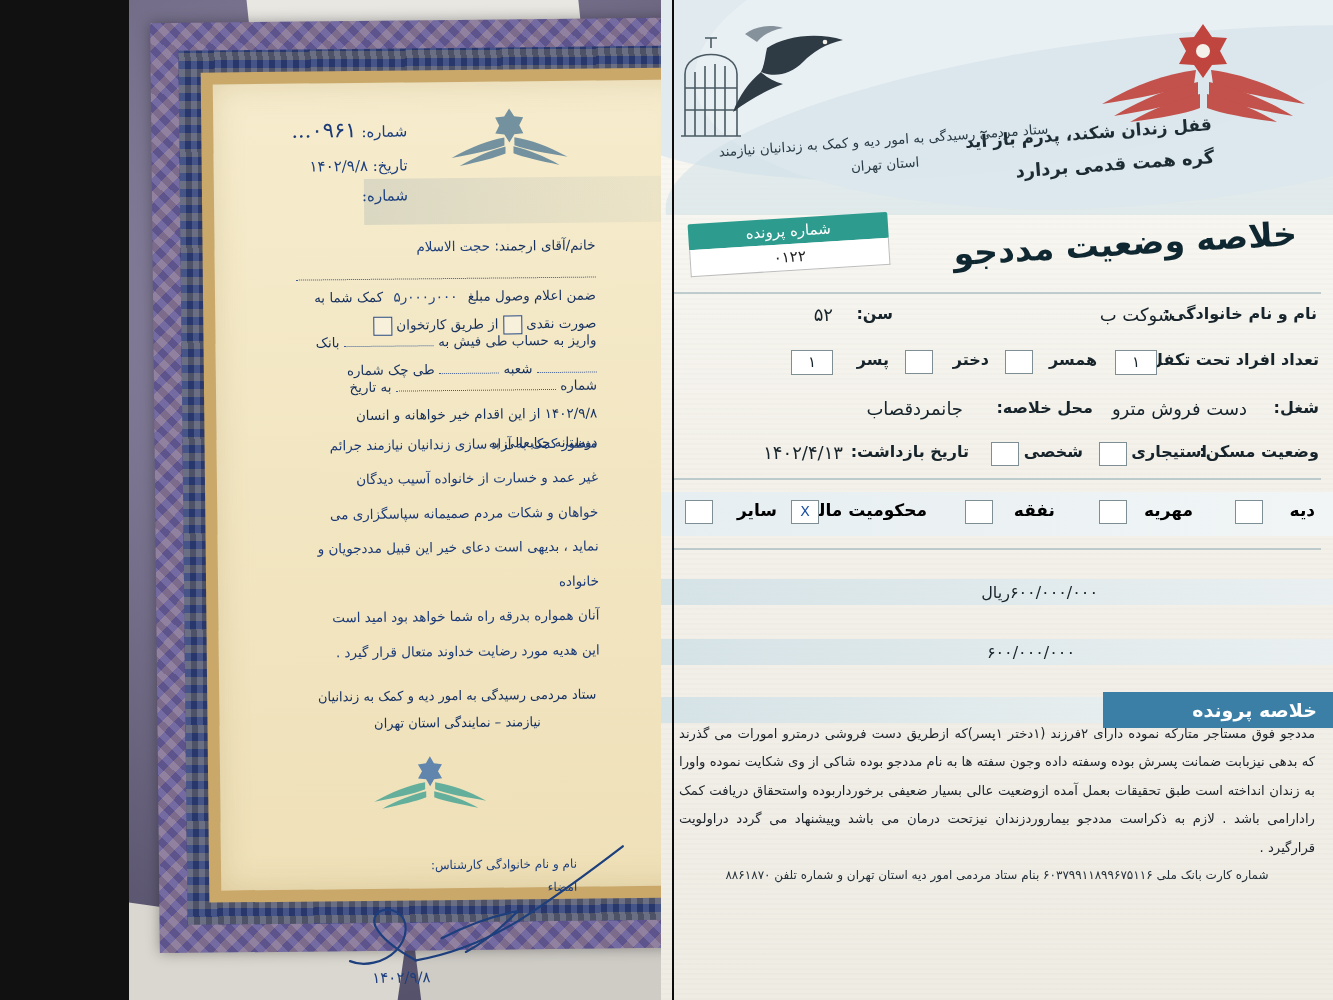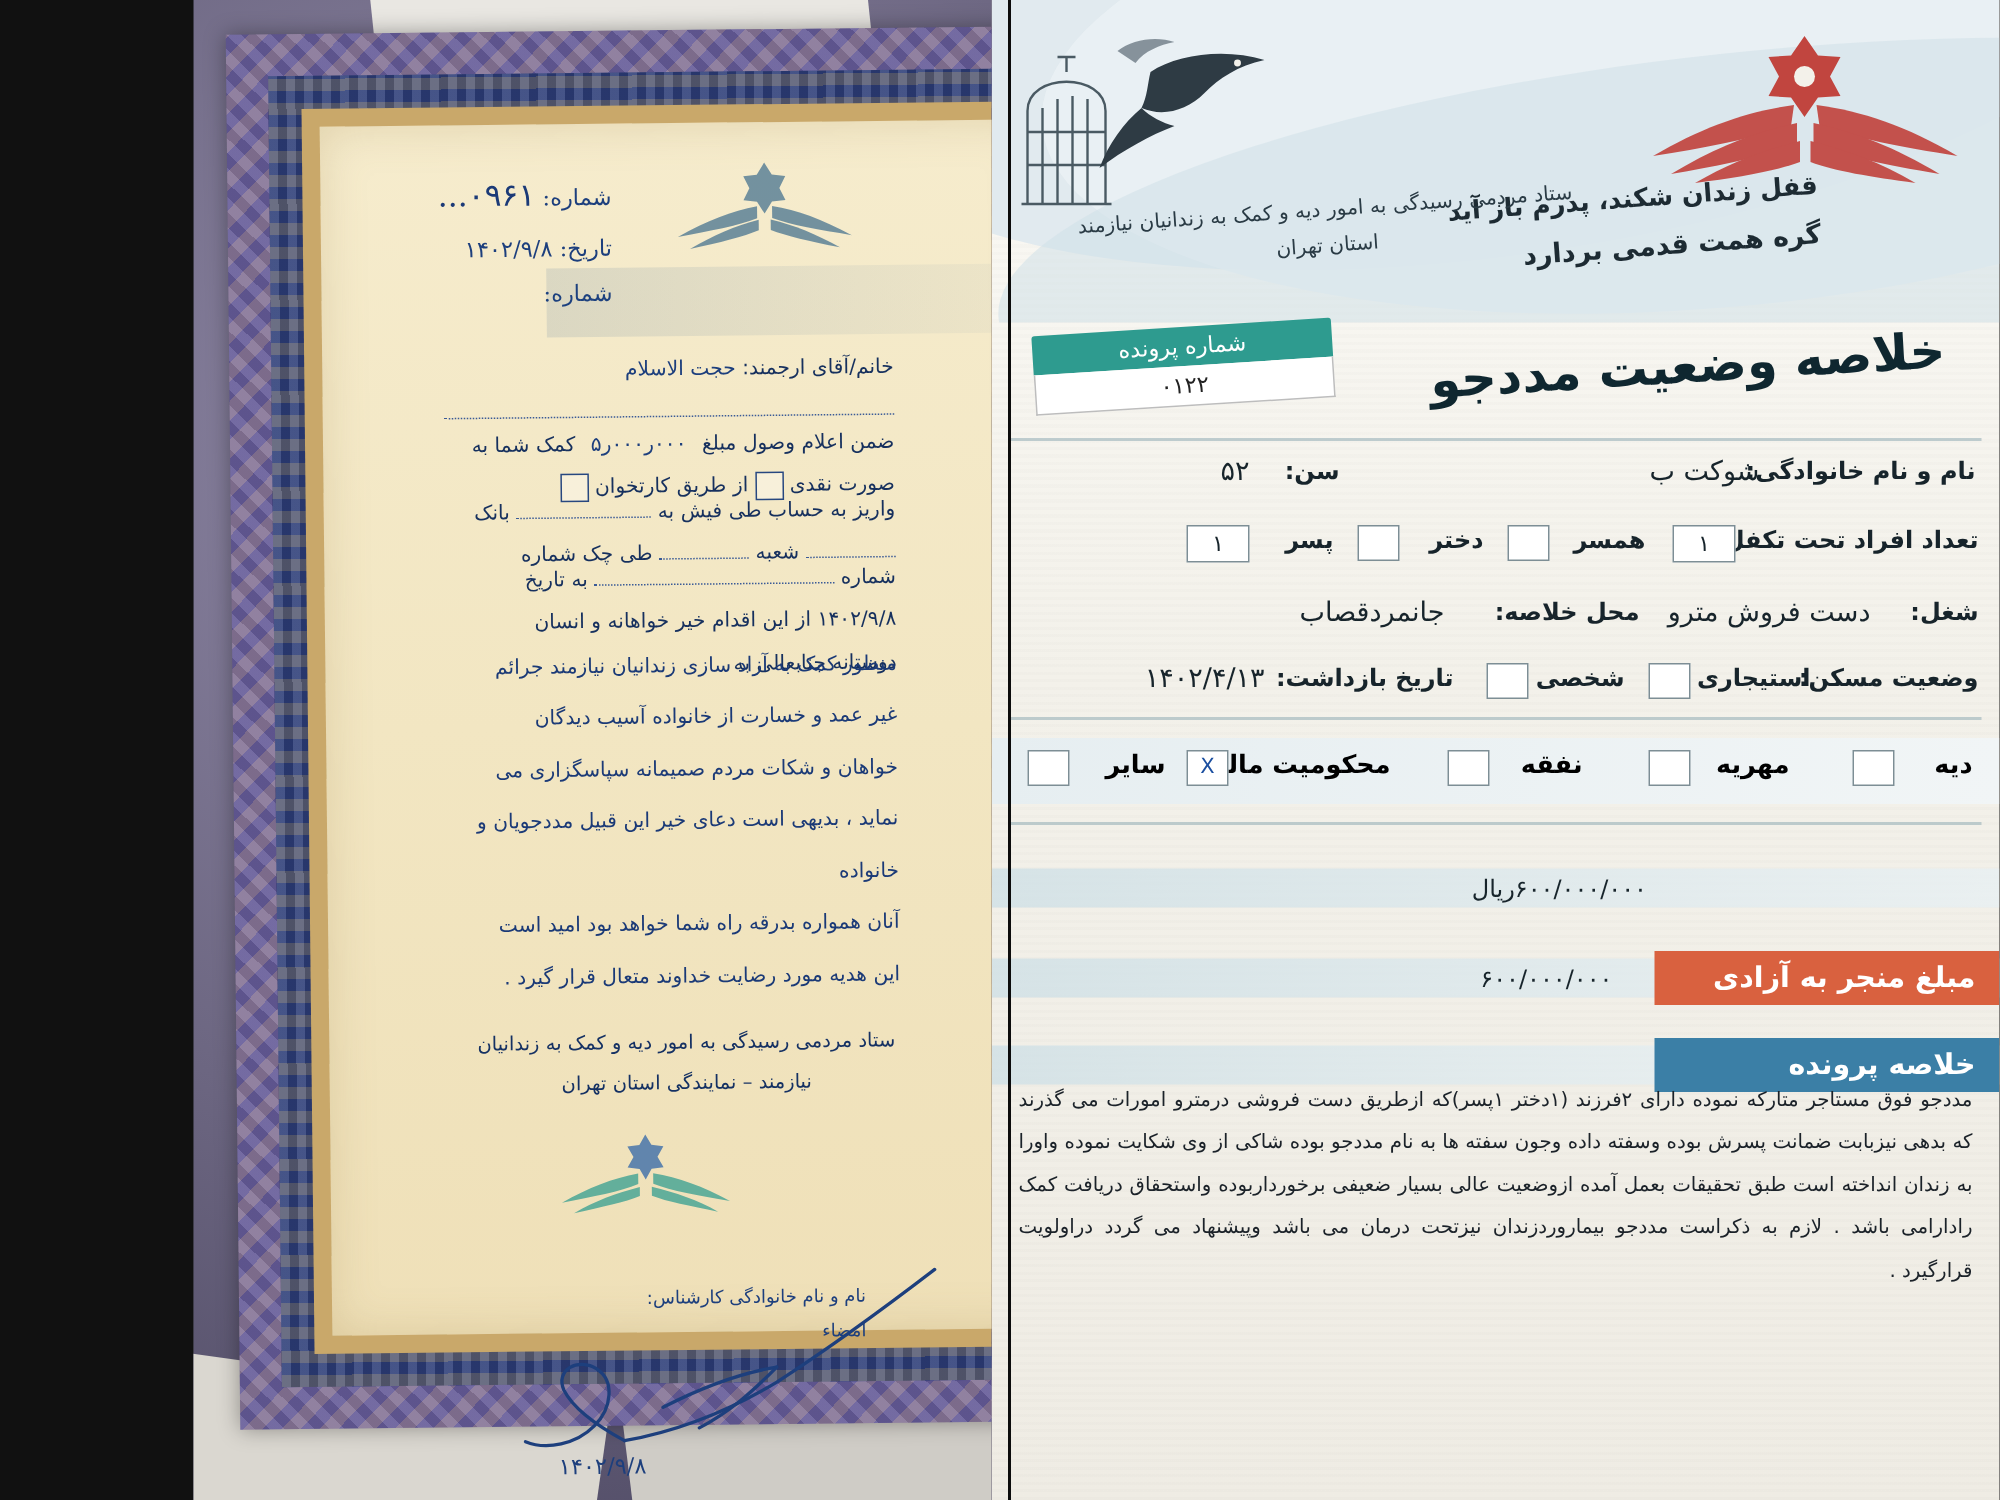--- a/index.html
+++ b/index.html
@@ -231,34 +231,32 @@
 
     <div class="rule" style="top:548px;"></div>
 
     <div class="bar" style="top:572px;">
       <div class="bar-stripe" style="top:7px;"></div>
       <span class="amt">۶۰۰/۰۰۰/۰۰۰ریال</span>
     </div>
 
     <div class="bar" style="top:632px;">
       <div class="bar-stripe" style="top:7px;"></div>
-      <div style="position:absolute;right:0;width:230px;height:36px;background:#d9613f;display:flex;align-items:center;">
-        <span class="cap">مبلغ منجر به آزادی</span>
-      </div>
       <span class="amt" style="right:258px;">۶۰۰/۰۰۰/۰۰۰</span>
     </div>
 
     <div class="bar" style="top:690px;">
       <div class="bar-stripe" style="top:7px;background:linear-gradient(90deg,#cfe0e6,#eef4f6);"></div>
       <div style="position:absolute;right:0;width:230px;height:36px;background:#3b7fa6;display:flex;align-items:center;">
         <span class="cap">خلاصه پرونده</span>
       </div>
     </div>
 
     <div class="summary-txt">مددجو فوق مستاجر متارکه نموده دارای ۲فرزند (۱دختر ۱پسر)که ازطریق دست فروشی درمترو امورات می گذرند که بدهی نیزبابت ضمانت پسرش بوده وسفته داده وجون سفته ها به نام مددجو بوده شاکی از وی شکایت نموده واورا به زندان انداخته است طبق تحقیقات بعمل آمده ازوضعیت عالی بسیار ضعیفی برخورداربوده واستحقاق دریافت کمک رادارامی باشد . لازم به ذکراست مددجو بیماروردزندان نیزتحت درمان می باشد وپیشنهاد می گردد دراولویت قرارگیرد .</div>
+    <div class="footer-txt">شماره کارت بانک ملی ۶۰۳۷۹۹۱۱۸۹۹۶۷۵۱۱۶ بنام ستاد مردمی امور دیه استان تهران و شماره تلفن ۸۸۶۱۸۷۰</div>
   </div>
 
   <div class="divider"></div>
 
   <div class="right-doc">
     <div class="photo-bg"></div>
     <div class="corner-wtl"></div>
     <div class="corner-wbl"></div>
     <div class="corner-wbr"></div>
 

